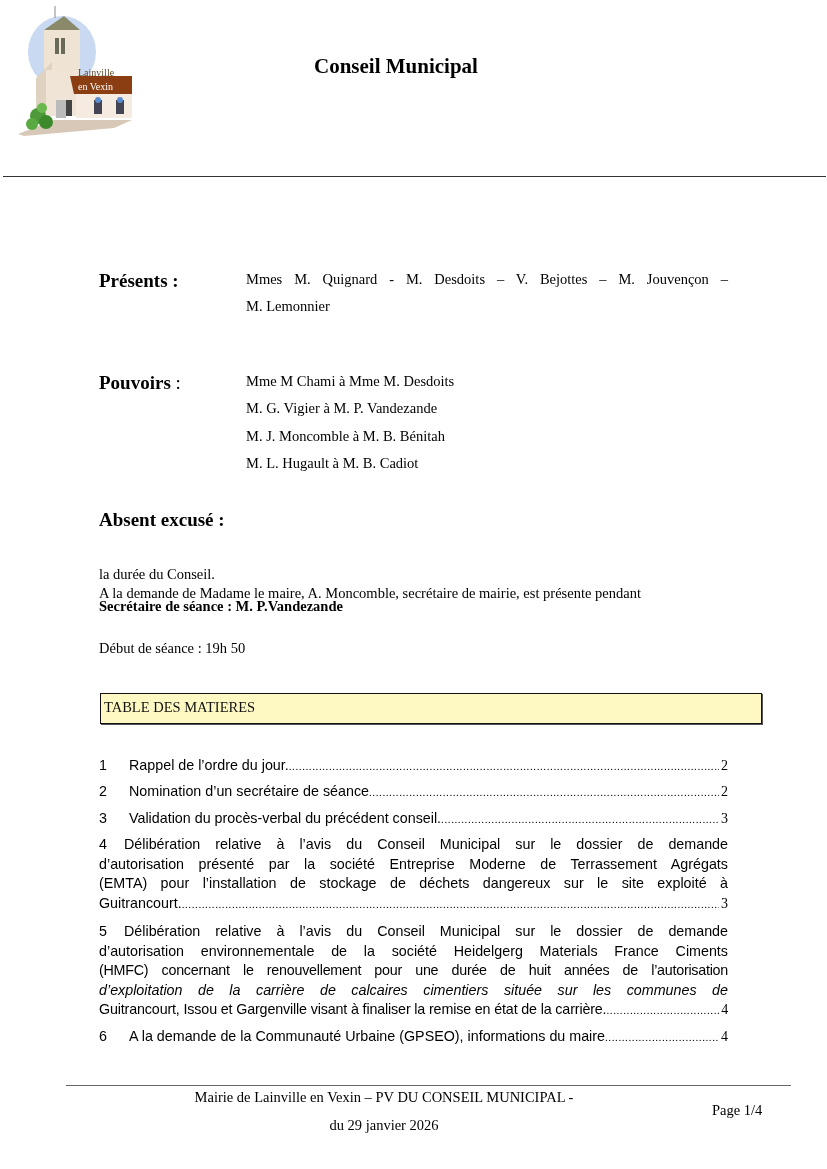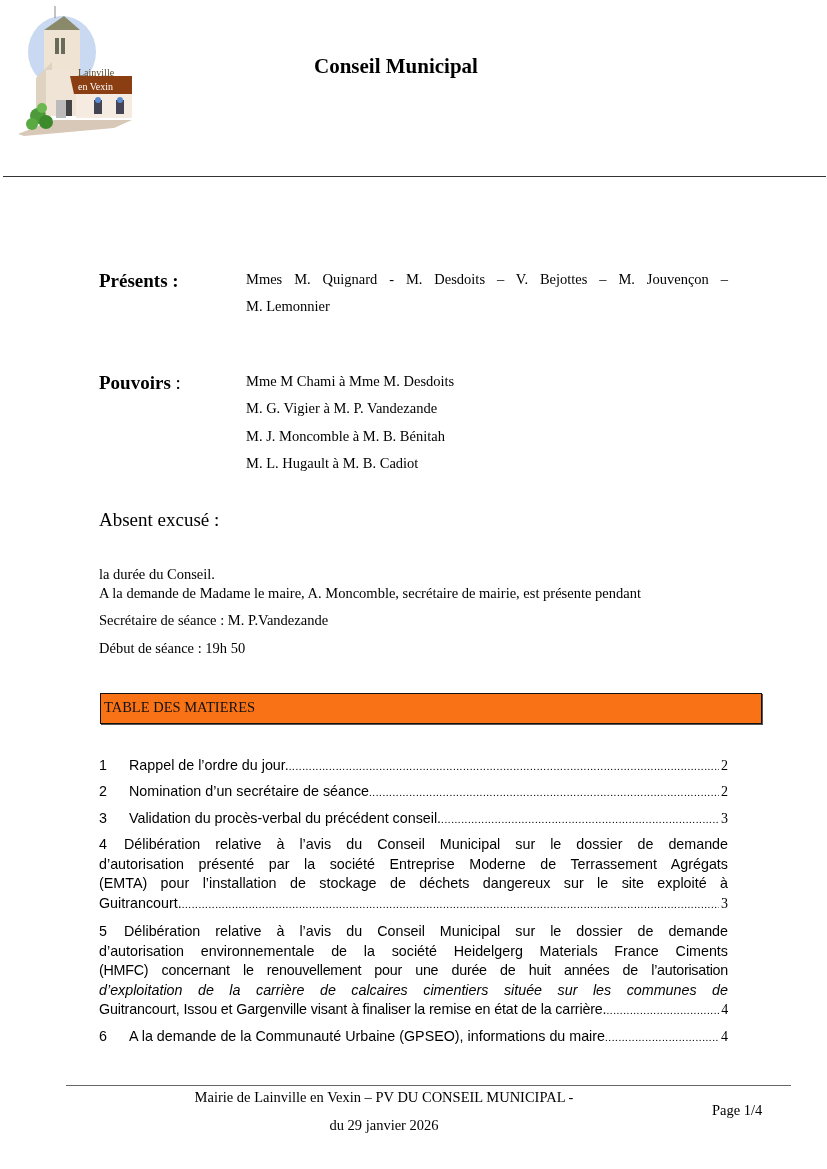--- a/index.html
+++ b/index.html
@@ -72,30 +72,30 @@
   <span style="display:block;">Mmes M. Quignard - M. Desdoits – V. Bejottes – M. Jouvençon –</span>
   <span class="l3">M. Lemonnier</span>
 </div>
 
 <div class="label" style="top:372px;"><b>Pouvoirs</b><span> :</span></div>
 <div class="value" style="top:372px;">Mme M Chami  à Mme M. Desdoits</div>
 <div class="value" style="top:399px;">M. G. Vigier à M. P. Vandezande</div>
 <div class="value" style="top:427px;">M. J. Moncomble à M. B. Bénitah</div>
 <div class="value" style="top:454px;">M. L. Hugault à M. B. Cadiot</div>
 
-<div class="label" style="top:509px;">Absent excusé :</div>
+<div class="label" style="top:509px;font-weight:bold;">Absent excusé :</div>
 
 <div class="para" style="top:565px;">
   <span style="display:block;">la durée du Conseil.</span>
   <span style="display:block;">A la demande de Madame le maire, A. Moncomble, secrétaire de mairie, est présente pendant</span>
 </div>
-<div class="para" style="top:611px;">Secrétaire de séance : M. P.Vandezande</div>
+<div class="para" style="top:597px;font-weight:bold;">Secrétaire de séance : M. P.Vandezande</div>
 <div class="para" style="top:639px;">Début de séance : 19h 50</div>
 
-<div class="toc-header" style="background: #f97316;">
+<div class="toc-header" style="background: #fef9c3;">
   <span>TABLE DES MATIERES</span>
 </div>
 
 <div class="toc" style="top:756px;">
   <div class="toc-row">
     <span class="toc-num">1</span>
     <span class="toc-title">Rappel de l’ordre du jour.</span>
     <span class="toc-dots"></span>
     <span class="toc-page">2</span>
   </div>

